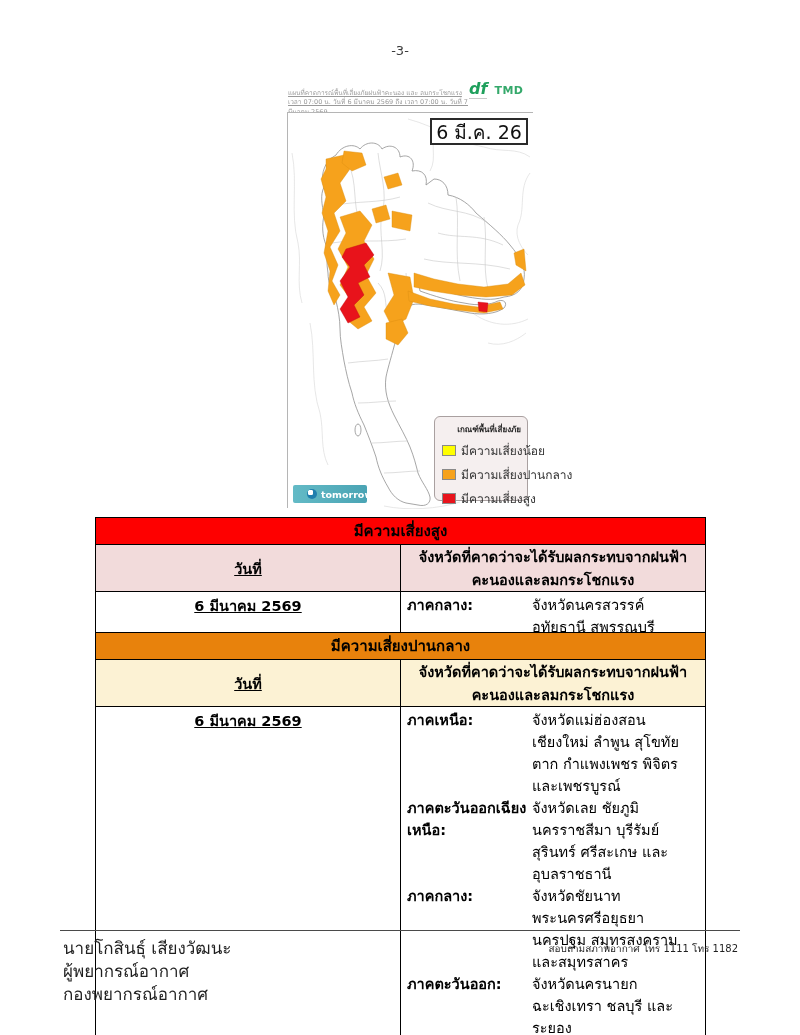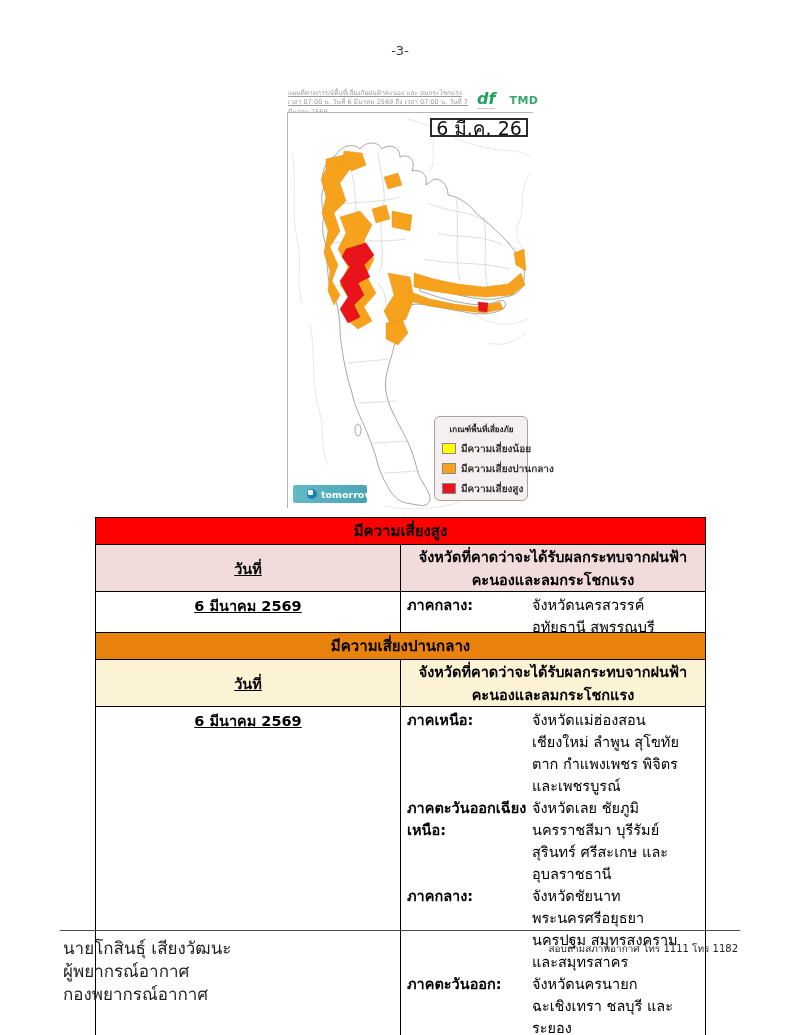--- a/index.html
+++ b/index.html
@@ -8,37 +8,37 @@
     position:relative; width:800px; height:1035px; background:#ffffff;
     font-family:"DejaVu Sans","Liberation Sans",sans-serif; color:#000;
     overflow:hidden;
   }
   .page-number { position:absolute; top:43px; left:0; right:0; text-align:center;
     font-size:13px; color:#3c3c3c; }
 
   
   .map-caption { position:absolute; left:288px; top:89px; width:188px;
     font-size:6.5px; line-height:1.45; color:#9a9a9a;text-decoration:underline; }
-  .map-logos { position:absolute; left:469px; top:88px; width:62px; height:24px;
-    display:flex; align-items:center; gap:14px;margin-left:8px; }
+  .map-logos { position:absolute; left:469px; top:78px; width:62px; height:24px;
+    display:flex; align-items:center; gap:7px; }
   .logo-df { color:#1fa05c; font-style:italic; font-weight:bold; font-size:16px;
     border-bottom:1px solid #c9c9c9; line-height:1; padding-bottom:1px; }
   .logo-tmd { color:#35a96b; font-weight:bold; font-size:11px; letter-spacing:0.5px;text-align:center; }
   .map-frame { position:absolute; left:287px; top:112px; width:246px; height:396px;
     border:1px solid #b5b5b5; background:#ffffff; }
   .map-frame svg { position:absolute; left:0; top:0; }
-  .date-box { position:absolute; left:142px; top:5px; width:98px; height:19px;
+  .date-box { position:absolute; left:142px; top:5px; width:98px; height:27px;
     border:2px solid #2a2a2a; background:#fff; display:flex; align-items:center;
     justify-content:center; font-size:19px; color:#111; }
   .legend-box { position:absolute; left:146px; top:303px; width:94px; height:85px;
     background:#f5efef; border:1px solid #a9a0a0; border-radius:6px; padding:6px 6px 4px 7px; }
-  .legend-title { font-size:8px; font-weight:bold; text-align:center; color:#222; }
+  .legend-title { font-size:8px; font-weight:bold; text-align:right; color:#222; }
   .legend-row { display:flex; align-items:center; gap:5px; margin-top:5px; }
   .legend-swatch { width:14px; height:11px; border:1px solid #8a8a8a; flex:none; }
-  .legend-label { font-size:10px; color:#333; white-space:nowrap;font-weight:bold; }
+  .legend-label { font-size:12px; color:#333; white-space:nowrap; }
   .tomorrow-badge { position:absolute; left:5px; bottom:4px; width:74px; height:18px;
     background:linear-gradient(90deg,#63bac6,#4aa4b4); border-radius:2px;
     display:flex; align-items:center; gap:4px; padding:0 14px; }
   .tomorrow-icon { width:10px; height:10px; border-radius:50%;
     background:radial-gradient(circle at 35% 35%, #ffffff 0 30%, #1f7fae 32% 100%); flex:none; }
   .tomorrow-text { color:#fff; font-size:9.5px; font-weight:bold; }
 
   
   .sea { fill:#ffffff; }
   .thailand { fill:#ffffff; stroke:#8f8f8f; stroke-width:0.8; }

